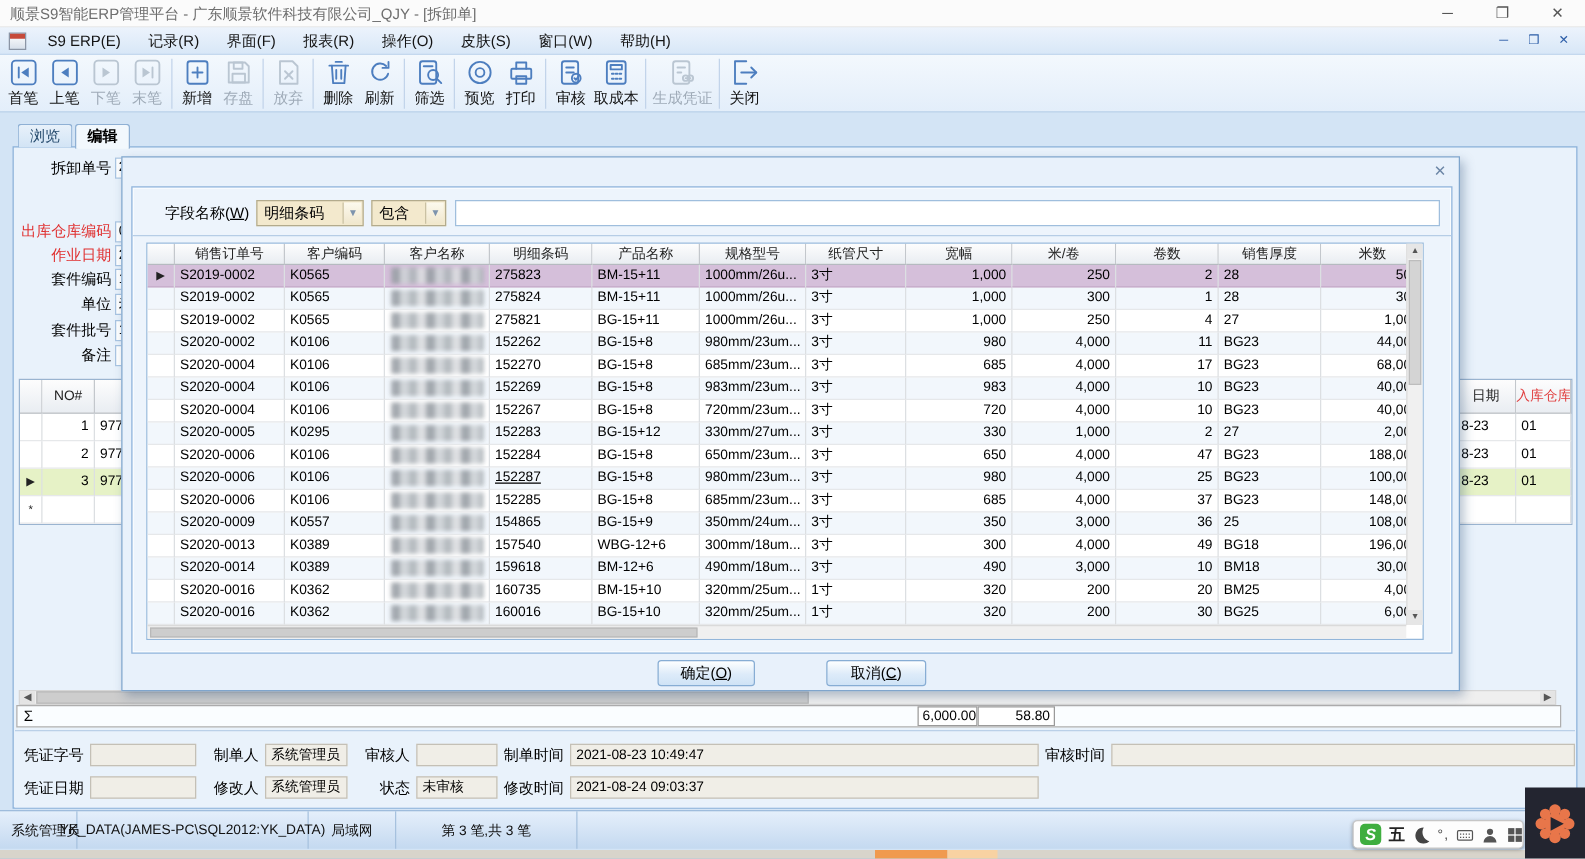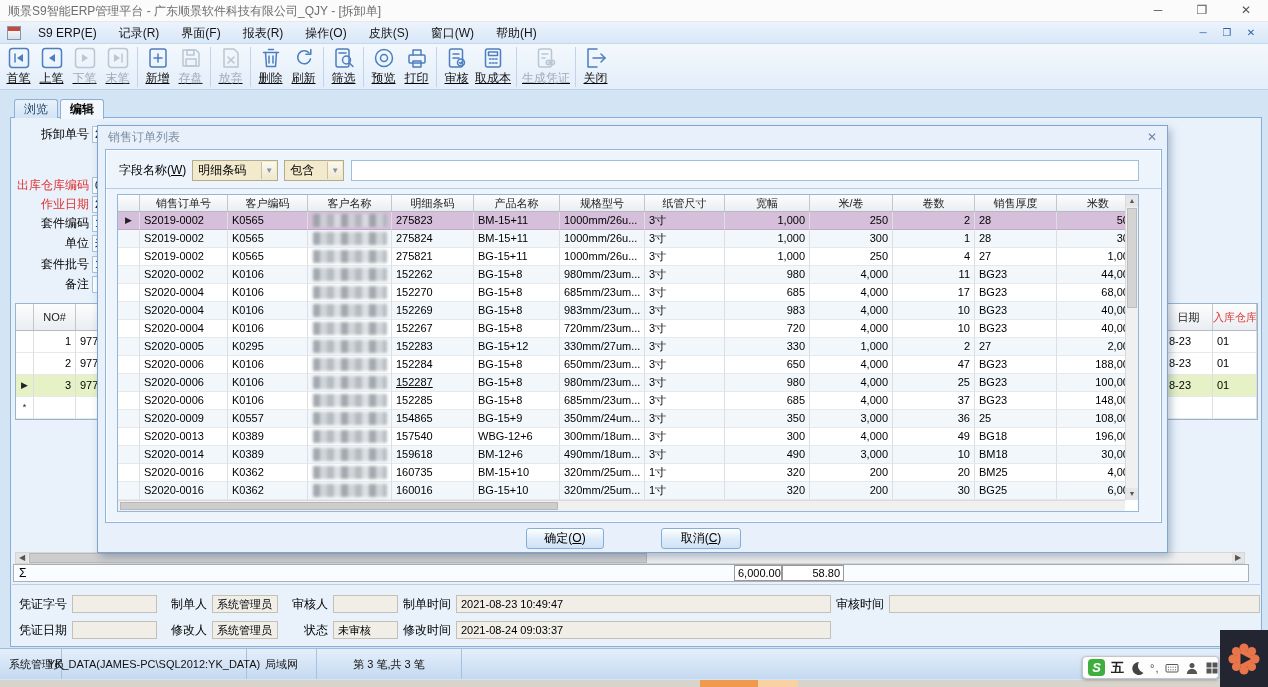--- a/index.html
+++ b/index.html
@@ -17,21 +17,21 @@
   .menubar{position:absolute;left:0;top:22px;width:1268px;height:22px;display:flex;align-items:center;
     background:linear-gradient(#ecf3fc,#d8e7f7);border-bottom:1px solid #c4d8ee;font-size:12px;color:#141414;padding-left:5px;}
   .mdico{width:14px;height:14px;border:1px solid #8b95a5;background:linear-gradient(#ffffff,#d8e0ea);position:relative;margin:0 6px 0 2px;}
   .mdico::before{content:'';position:absolute;left:0;top:0;right:0;height:4px;background:#c64a3a;}
   .menu-item{padding:0 11px;height:22px;line-height:22px;white-space:nowrap;}
   .mdi-ctrls{margin-left:auto;display:flex;gap:10px;padding-right:10px;color:#2d5ea8;font-size:10px;font-weight:bold;}
   .mdi-ctrls span{width:14px;text-align:center;}
 
   
   .toolbar{position:absolute;left:0;top:44px;width:1268px;height:46px;background:linear-gradient(#f3f8fd,#e3eefa);
-    border-bottom:1px solid #bcd2ea;display:flex;align-items:flex-start;padding:2px 0 0 2px;text-decoration:underline;}
+    border-bottom:1px solid #bcd2ea;display:flex;align-items:flex-start;padding:2px 0 0 2px;}
   .tbtn{min-width:33px;padding:0 2px;display:flex;flex-direction:column;align-items:center;font-size:12px;color:#111;white-space:nowrap;}
   .tbtn .ic{width:24px;height:24px;color:#4d7ebf;}
   .tbtn .ic svg{width:24px;height:24px;stroke:currentColor;fill:none;stroke-width:1.5;stroke-linejoin:round;stroke-linecap:round;}
   .tbtn .ic svg .f{fill:currentColor;stroke:none;}
   .tbtn.disabled{color:#9fabb8;} .tbtn.disabled .ic{color:#bac6d2;}
   .tsep{width:1px;height:40px;background:#c2d4ea;margin:1px 3px 0 3px;flex:none;}
 
   
   .tabs{position:absolute;left:14px;top:99px;display:flex;gap:2px;z-index:3;font-size:12px;}
   .tab{height:19px;line-height:18px;padding:0 9px;border:1px solid #8fb0d4;border-bottom:none;border-radius:3px 3px 0 0;
@@ -108,21 +108,21 @@
     display:flex;align-items:center;justify-content:center;}
 
   
   .modal{position:absolute;left:97px;top:125px;width:1071px;height:428px;background:#e8f1fb;border:1px solid #7fa5cc;
     box-shadow:3px 4px 8px rgba(50,80,120,.35);z-index:10;}
   .modal-title{height:22px;line-height:22px;padding-left:10px;font-size:12px;color:#7d8da0;}
   .modal-close{position:absolute;right:10px;top:4px;color:#6c86a6;font-size:12px;line-height:14px;}
   .modal-panel{position:absolute;left:7px;top:23px;width:1057px;height:374px;background:#edf4fc;border:1px solid #8fb4dc;
     box-shadow:inset 0 0 0 1px #fbfdfe;}
   .flt-wrap{position:absolute;left:0;top:0;width:100%;height:39px;border-bottom:1px solid #b6cde6;}
-  .flt{position:absolute;left:0;top:9px;height:22px;display:flex;align-items:center;font-size:12px;padding-left:13px;color:#000;}
+  .flt{position:absolute;left:0;top:9px;height:22px;display:flex;align-items:center;font-size:12px;padding-left:26px;color:#000;}
   .flt .ukey, .btn .ukey{text-decoration:underline;}
   .dd{background:#f3e9cd;border:1px solid #b3ab8d;height:21px;display:flex;align-items:center;font-size:12px;
     position:relative;padding-left:5px;margin-left:6px;}
   .dd-field{width:86px;} .dd-op{width:60px;}
   .dd .arrow{position:absolute;right:1px;top:1px;bottom:1px;width:15px;background:linear-gradient(#fcf9ee,#f0e7cd);
     border-left:1px solid #cac1a3;color:#7d93ad;font-size:8px;display:flex;align-items:center;justify-content:center;}
   .flt-input{height:21px;width:788px;border:1px solid #9fbedd;background:#fff;margin-left:7px;font-size:12px;padding:0 3px;
     font-family:"Liberation Sans","DejaVu Sans",sans-serif;}
 
   .dlg-table{position:absolute;left:11px;top:44px;width:1022px;height:318px;background:#fff;border:1px solid #93b6da;}
@@ -478,21 +478,20 @@
           <circle cx="27.8" cy="12.2" r="4.3"></circle>
           <circle cx="12.2" cy="27.8" r="4.3"></circle>
           <circle cx="27.8" cy="27.8" r="4.3"></circle>
         <circle cx="20" cy="20" r="8.5"></circle>
       </g>
       <polygon points="16.5,14.5 27,20 16.5,25.5" fill="#232530"></polygon>
     </svg>
   </div>
 
   <div class="modal">
-    <div class="modal-title">销售订单列表</div>
     <span class="modal-close">✕</span>
 
     <div class="modal-panel">
       <div class="flt-wrap">
         <div class="flt">
           <span><span>字段名称(</span><span class="ukey">W</span><span>)</span></span>
           <span class="dd dd-field">
             <span>明细条码</span>
             <span class="arrow">▼</span>
             </span>

